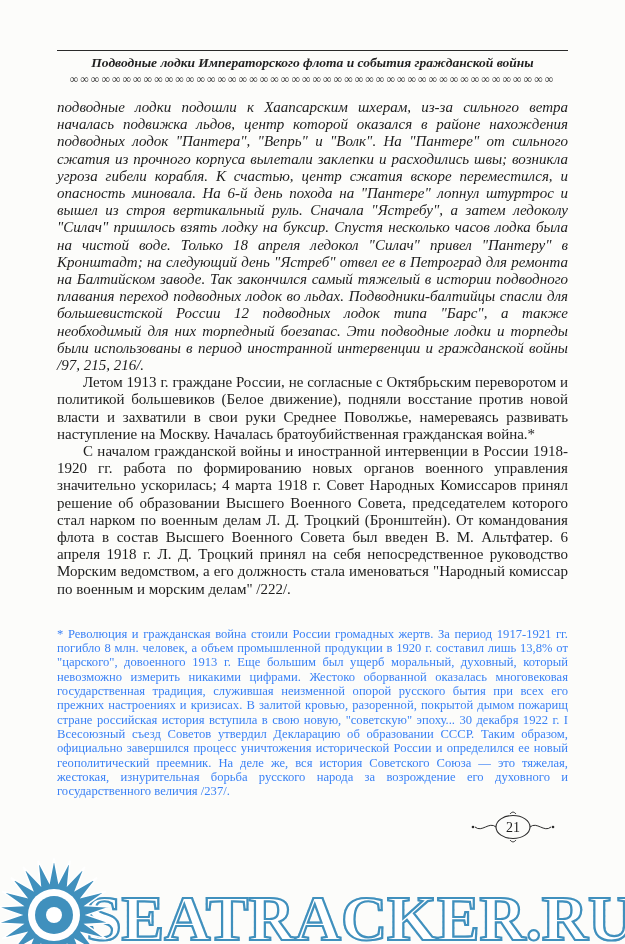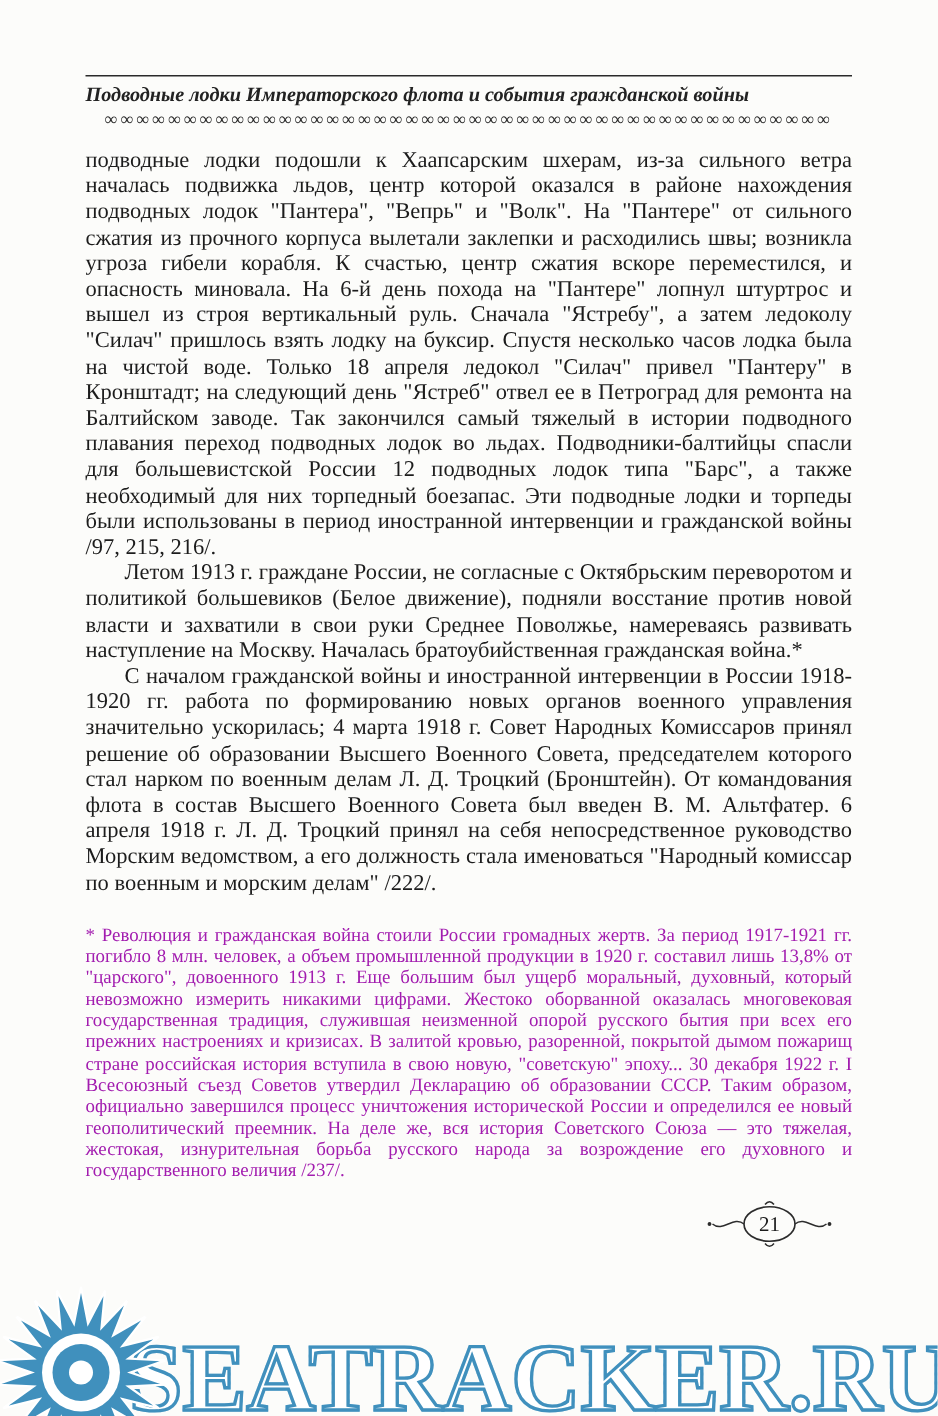--- a/index.html
+++ b/index.html
@@ -22,21 +22,21 @@
     background: #fcfcfa;
   }
 
   
   .head-rule {
     border-top: 1.3px solid #2a2a2a;
     height: 0;
     margin-bottom: 3px;
   }
   .head-title {
-    text-align: left;
+    text-align: center;
     font-style: italic;
     font-weight: bold;
     font-size: 13.5px;
     line-height: 17px;
     color: #222;
   }
   .head-ornament {
     text-align: center;
     font-size: 12px;
     line-height: 13px;
@@ -48,29 +48,29 @@
   }
 
   
   .body-text {
     margin-top: 13px;
     font-size: 15px;
     line-height: 17.2px;
     text-align: justify;
   }
   .para { text-indent: 26px; }
-  .para.no-indent { text-indent: 0; }
+  .para.no-indent { text-indent: 0; font-style: italic; }
 
   
   .footnote {
-    margin-top: 18px;
+    margin-top: 29px;
     font-size: 12.6px;
     line-height: 14.3px;
     text-align: justify;
-    color: #a21caf;
+    color: #3b82f6;
   }
 
   
   .page-number-wrap {
     display: flex;
     justify-content: flex-end;
     margin-top: 10px;
   }
   .cartouche text {
     font-family: "Liberation Serif", serif;

